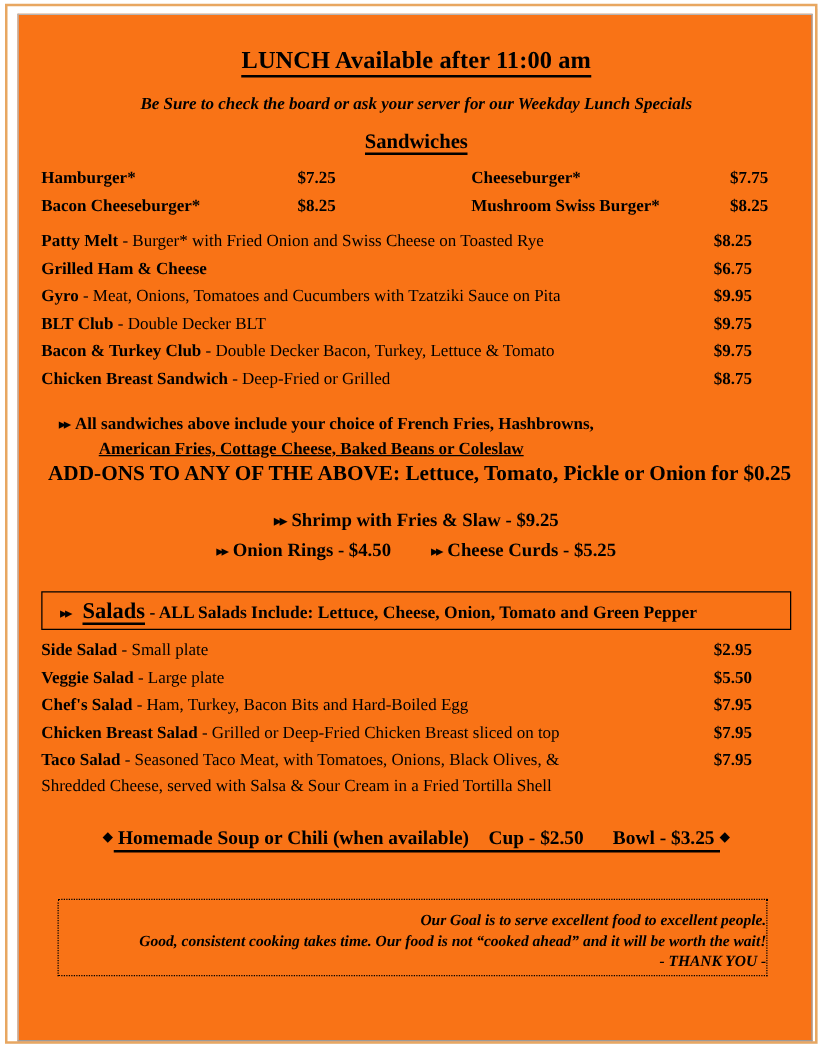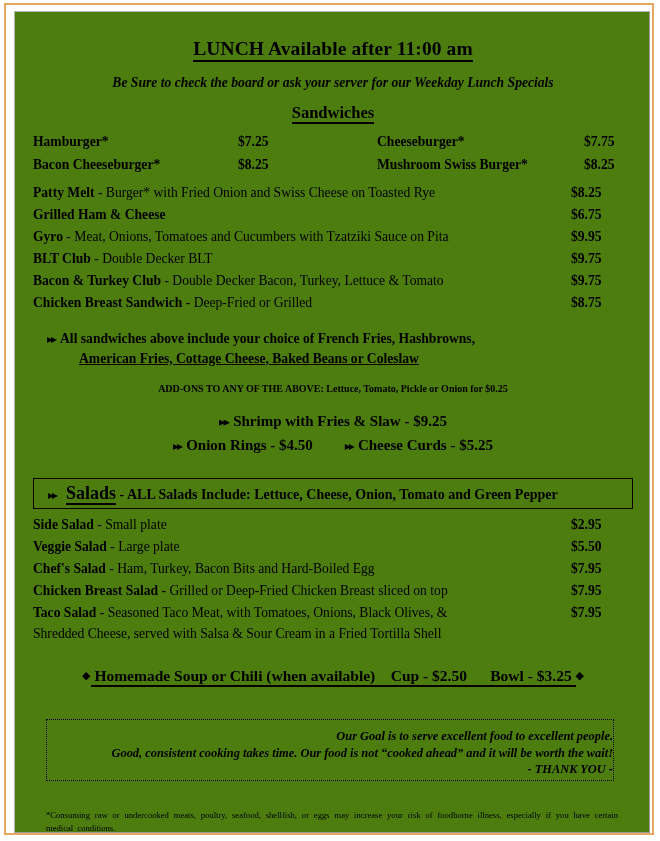--- a/index.html
+++ b/index.html
@@ -38,21 +38,21 @@
     pointer-events: none;
     z-index: -1;
   }
   .page-sheet {
     position: absolute;
     left: 8px;
     top: 6px;
     width: 636px;
     height: 822px;
     box-sizing: border-box;
-    background: #4d7c0f;
+    background: #f97316;
     border: 1px solid #9b9b9b;
     border-top-color: #b6b6b6;
     border-left-color: #b6b6b6;
   }
 
   .content {
     position: absolute;
     left: 0;
     top: 0;
     width: 636px;
@@ -133,24 +133,23 @@
     font-size: 13.6px;
     font-weight: bold;
     line-height: 20px;
     margin-top: 15px;
   }
   .note .l1 { display: block; padding-left: 16px; text-indent: -16px; margin-left: 14px; }
   .note .l2 { display: block; margin-left: 46px; text-decoration: underline; }
   .arrow { font-size: 12px; letter-spacing: -2px; margin-right: 5px; }
 
   .addons {
-    text-align: center;
-    font-size: 10px;
-    font-weight: bold;
-    margin-top: 14px;
+    text-align: right;
+    font-size: 17px;
+    font-weight: bold;
   }
 
   .specials { margin-top: 16px; font-size: 15px; font-weight: bold; }
   .sp-line { text-align: center; line-height: 23px; }
   .sp-line .arrow { font-size: 13px; }
   .sp-price { font-weight: bold; }
   .sp-two { display: flex; justify-content: center; gap: 32px; line-height: 23px; margin-top: 1px; }
 
   
   .banner {
@@ -335,16 +334,15 @@
       </div>
 
     </div>
 
     <div class="goalbox">
       <div>Our Goal is to serve excellent food to excellent people.</div>
       <div>Good, consistent cooking takes time. Our food is not “cooked ahead” and it will be worth the wait!</div>
       <div>- THANK YOU -</div>
     </div>
 
-    <div class="disclaimer">*Consuming raw or undercooked  meats, poultry, seafood,  shellfish, or eggs may increase  your risk  of foodborne  illness, especially  if you have certain  medical  conditions.</div>
 
   </div>
 </div>
 
 </body></html>

